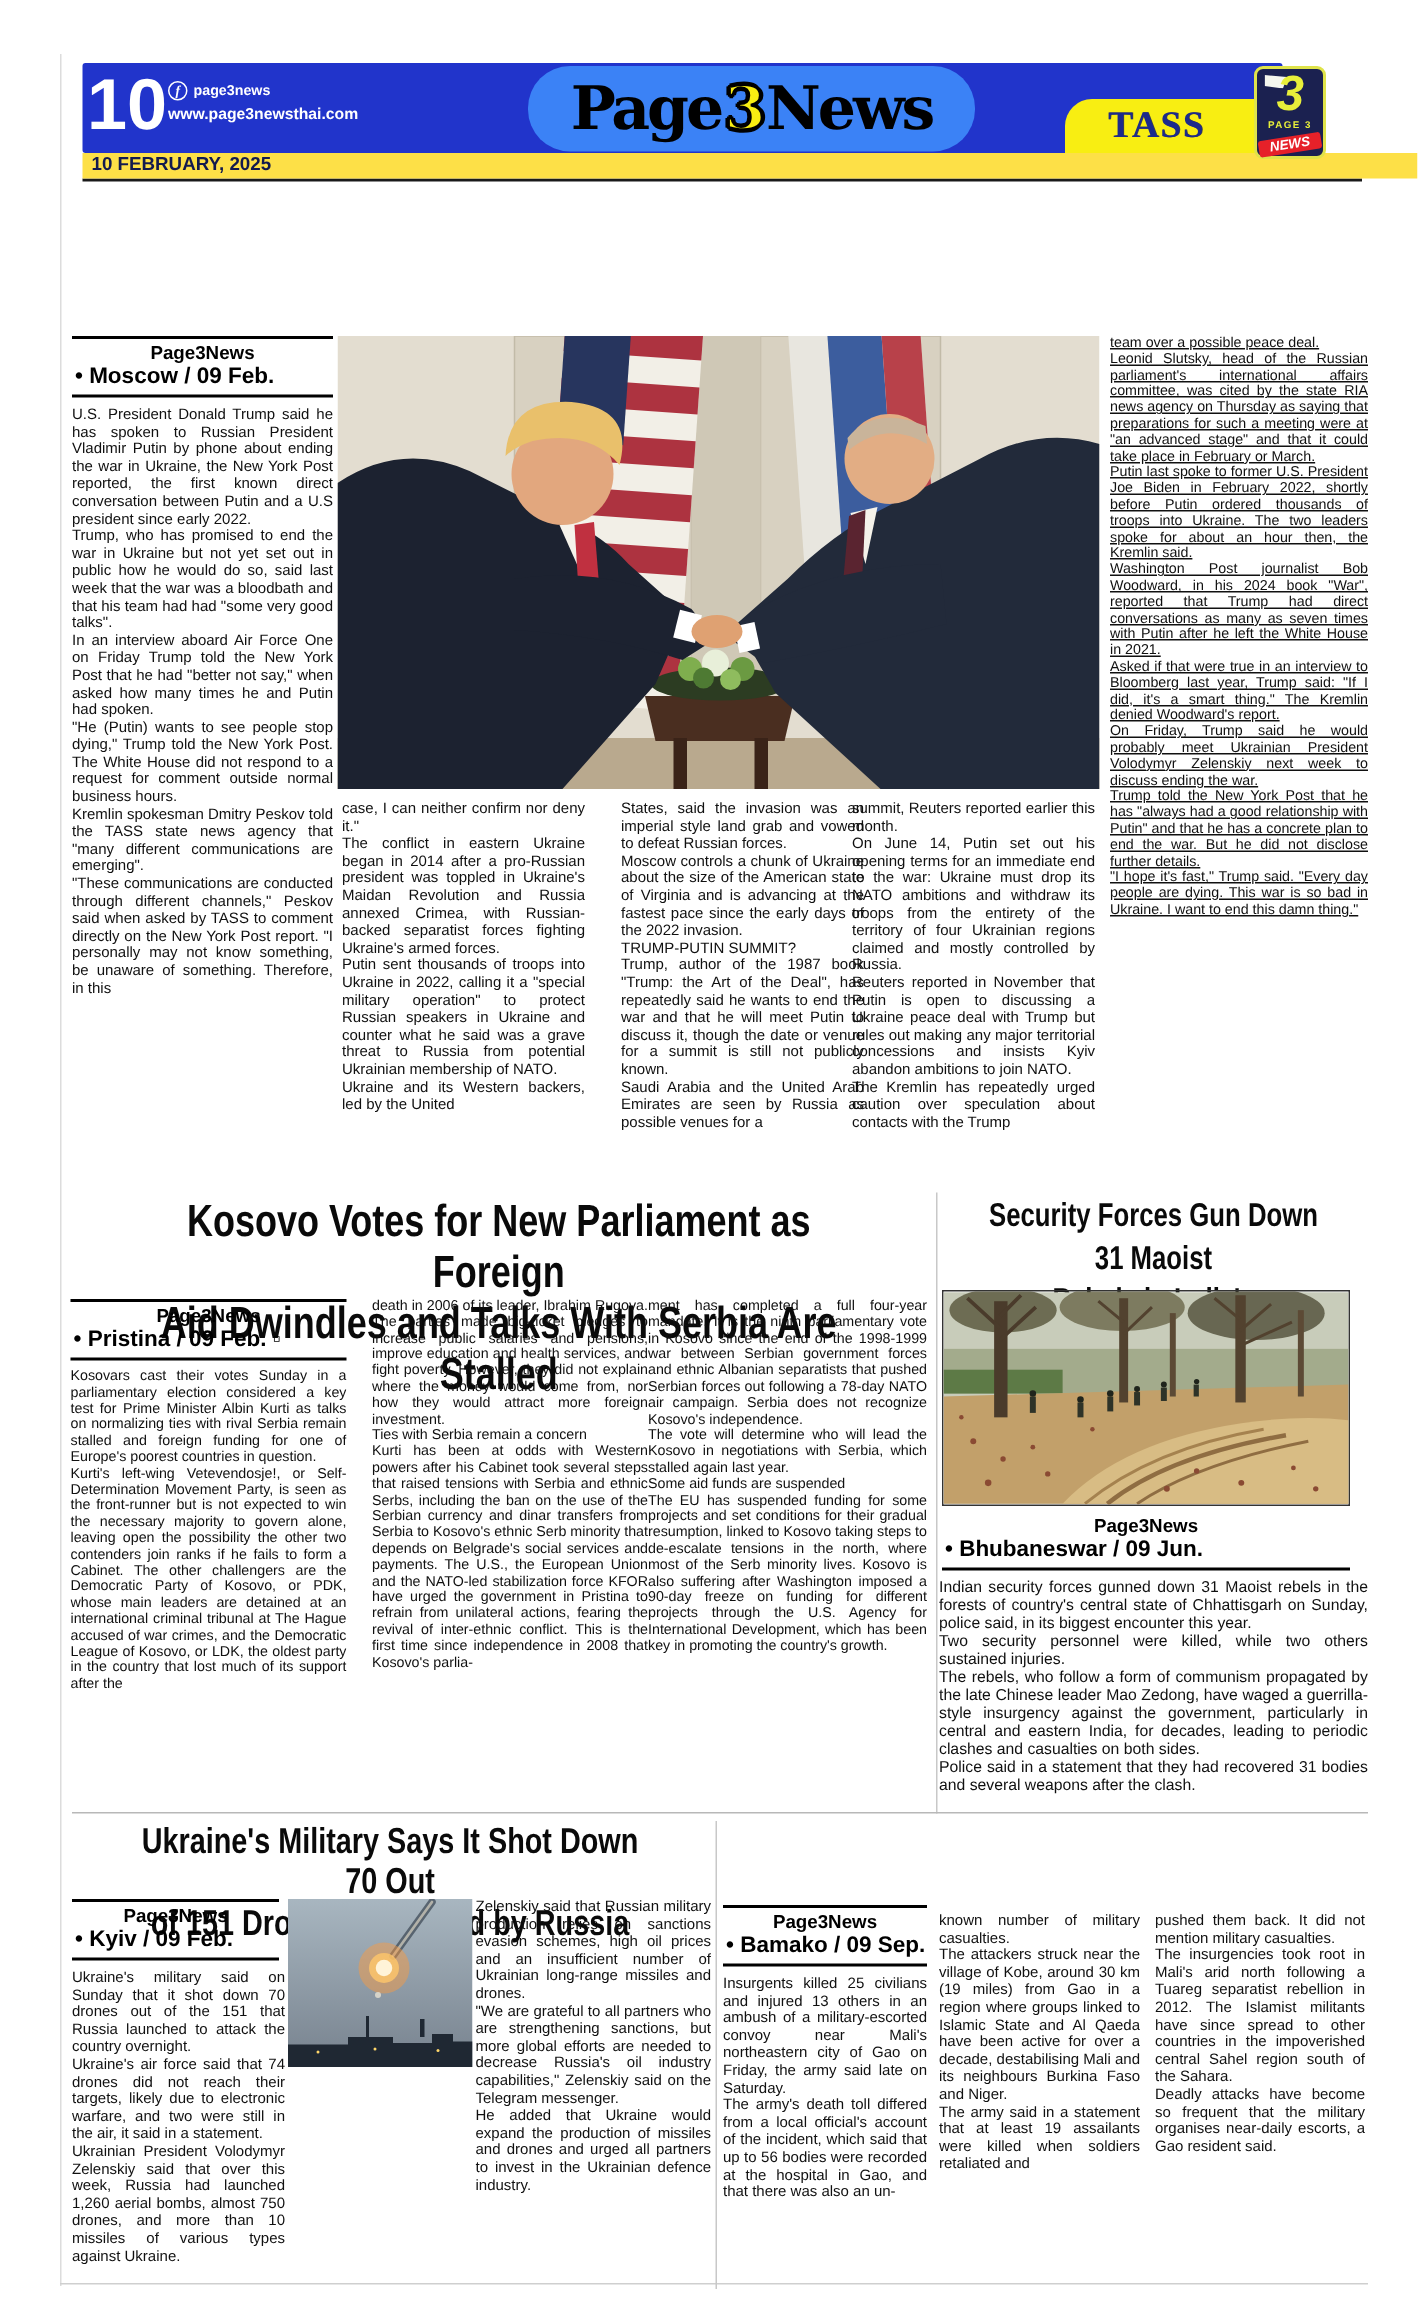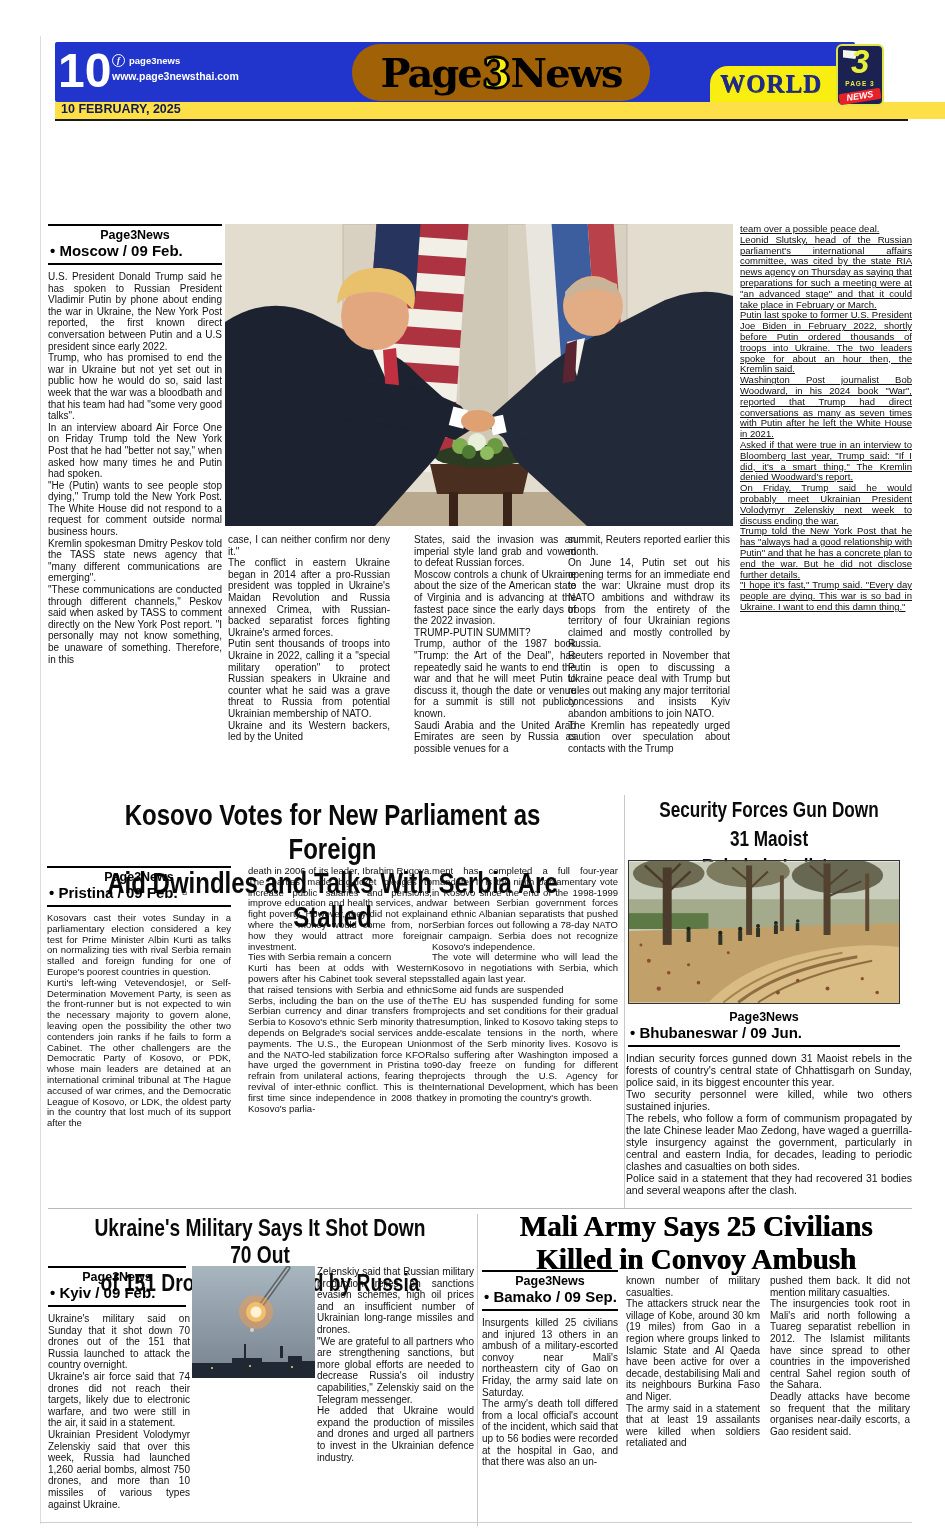--- a/index.html
+++ b/index.html
@@ -7,21 +7,21 @@
           font-family:"Liberation Sans", sans-serif; color:#111; }
   .abs { position:absolute; }
 
   
   .header-blue { left:55px; top:42px; width:800px; height:60px; background:#2134cb; border-radius:2px; }
   .page-number { left:58px; top:42px; width:60px; font:bold 48px/58px "Liberation Sans",sans-serif; color:#fff; z-index:3; }
   .social-row { left:112px; top:54px; color:#fff; font:bold 9.5px/10px "Liberation Sans",sans-serif; display:flex; align-items:center; gap:4px; z-index:3; }
   .fb-icon { display:inline-block; width:11px; height:11px; border:1px solid #fff; border-radius:50%;
              font:bold italic 9px/11px "Liberation Serif",serif; text-align:center; color:#fff; }
   .website { left:112px; top:70px; color:#fff; font:bold 10.5px/12px "Liberation Sans",sans-serif; z-index:3; }
-  .masthead-panel { left:352px; top:44px; width:298px; height:57px; background:#a16207; border-radius:28px;
+  .masthead-panel { left:352px; top:44px; width:298px; height:57px; background:#3b82f6; border-radius:28px;
                     display:flex; align-items:center; justify-content:center; z-index:2; }
   .mh { font-family:"DejaVu Serif",serif; font-weight:bold; font-size:40px; letter-spacing:-2px; color:#000; }
   .mh-yellow { color:#f8ee12; -webkit-text-stroke:2px #000;
                text-shadow:-2px 0 #000, 2px 0 #000, 0 -2px #000, 0 2px #000; margin:0 2px; }
   .world-band { left:710px; top:66px; width:148px; height:36px; background:#f8ee12; border-radius:18px 0 0 0; z-index:2;
                 display:flex; align-items:center; justify-content:center; padding-right:26px; box-sizing:border-box; }
   .world-label { font:bold 25px "Liberation Serif",serif; color:#1c2a8c; letter-spacing:1px; text-shadow:0.5px 0.5px 0 #444; }
   .date-strip { left:55px; top:102px; width:912px; height:17px; background:#fde047; z-index:1;
                 display:flex; align-items:flex-start; }
   .issue-date { font:bold 12.5px "Liberation Sans",sans-serif; color:#121a4e; padding-left:6px; }
@@ -117,21 +117,21 @@
   </div>
   <div class="abs website">www.page3newsthai.com</div>
 
   <div class="abs masthead-panel">
     <span class="mh">Page</span>
       <span class="mh mh-yellow">3</span>
       <span class="mh">News</span>
   </div>
 
   <div class="abs world-band">
-    <span class="world-label">WORLD</span>
+    <span class="world-label">TASS</span>
   </div>
 
   <div class="abs date-strip">
     <span class="issue-date">10 FEBRUARY, 2025</span>
   </div>
   <div class="abs header-line"></div>
 
   <div class="abs logo-box">
     <div class="logo-flag"></div>
     <div class="logo-numeral">3</div>
@@ -358,22 +358,20 @@
       <rect x="88" y="80" width="3" height="12" fill="#1f2833"></rect>
       <path d="M0,97 L40,97 L40,92 L70,92 L70,96 L96,96 L96,90 L110,90 L110,95 L123,95 L123,112 L0,112 Z" fill="#1f2833"></path>
       <circle cx="20" cy="102" r="1" fill="#ffd76a"></circle>
         <circle cx="58" cy="100" r="1" fill="#ffd76a"></circle>
       <circle cx="100" cy="101" r="1" fill="#ffd76a"></circle>
     </svg>
   </div>
 
   <div class="abs vdiv vdiv2"></div>
 
-  <div class="abs mali-hl">Mali Army Says 25 Civilians
-Killed in Convoy Ambush</div>
 
   <div class="abs mali-col1">
     <div class="byline">
       <span class="src">Page3News</span>
       <span class="dtl">• Bamako / 09 Sep.</span>
     </div>
     <div class="btx t10" style="height:208px;">Insurgents killed 25 civilians and injured 13 others in an ambush of a military-escorted convoy near Mali's northeastern city of Gao on Friday, the army said late on Saturday.
 The army's death toll differed from a local official's account of the incident, which said that up to 56 bodies were recorded at the hospital in Gao, and that there was also an un-</div>
   </div>
   <div class="abs mali-col2 btx t10">known number of military casualties.

